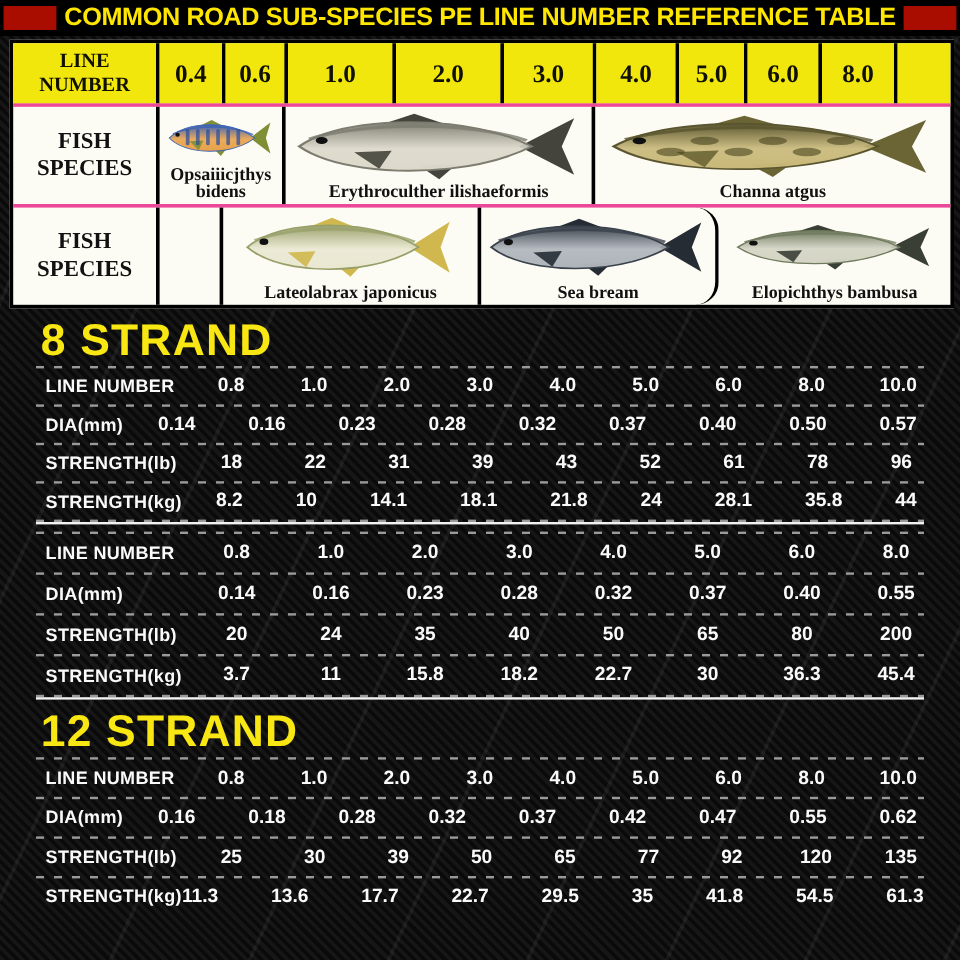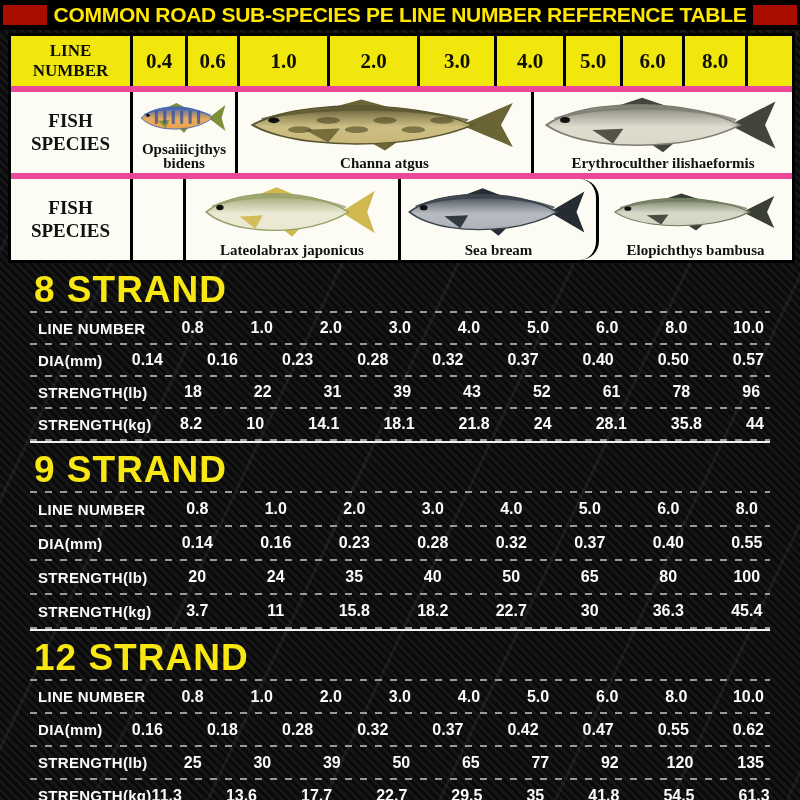--- a/index.html
+++ b/index.html
@@ -13,21 +13,21 @@
     font-family:"Liberation Sans",sans-serif;
   }
   
   .title-bar{height:30px;background:#000;display:flex;align-items:center;padding:0 3px;}
   .red-block{width:44px;height:20px;background:#a80d00;flex:0 0 auto;}
   .tb-title{flex:1;text-align:center;color:#ffe600;font-weight:bold;font-size:21px;
     letter-spacing:-0.3px;white-space:nowrap;}
   
   .species-table{margin:3px 5px 0 8px;border:3px solid #000;background:#fdfcf4;}
   .trow{display:flex;}
-  .trow + .trow{border-top:6px solid #ec4899;}
+  .trow + .trow{border-top:3px solid #ec4899;}
   .hrow{height:50px;}
   .frow{height:81px;}
   .cell{box-sizing:border-box;border-right:3px solid #000;display:flex;align-items:center;
     justify-content:center;text-align:center;}
   .trow .cell:last-child{border-right:none;}
   .hcell{background:#f2e70c;font-family:"Liberation Serif",serif;font-weight:bold;color:#101000;}
   .hlabel{font-size:17px;line-height:1.15;}
   .hnum{font-size:21px;}
   .hrow .c0{width:122px;}
   .hrow .c1{width:55px;}  .hrow .c2{width:52px;} .hrow .c3{width:90px;}
@@ -102,20 +102,41 @@
               <rect x="22" y="14" width="4" height="20" rx="2" fill="#2d4fa0" opacity="0.75"></rect>
               <rect x="33" y="14" width="4" height="20" rx="2" fill="#2d4fa0" opacity="0.75"></rect>
               <rect x="44" y="14" width="4" height="20" rx="2" fill="#2d4fa0" opacity="0.75"></rect>
               <rect x="55" y="14" width="4" height="20" rx="2" fill="#2d4fa0" opacity="0.75"></rect>
               <rect x="66" y="14" width="4" height="20" rx="2" fill="#2d4fa0" opacity="0.75"></rect>
               <rect x="77" y="14" width="4" height="20" rx="2" fill="#2d4fa0" opacity="0.75"></rect>
             </svg>
           </div>
           <div class="fish-name">Opsaiiicjthys bidens</div>
         </div>
+        <div class="cell fcell c2">
+          <div class="fish-wrap">
+            <svg viewBox="0 0 120 50" width="250" height="62" preserveAspectRatio="none">
+              <defs>
+                <linearGradient id="fg1" x1="0" y1="0" x2="0" y2="1">
+                  <stop offset="0" stop-color="#7c7c70"></stop>
+                  <stop offset="0.55" stop-color="#dcd8ca" stop-opacity="0.9"></stop>
+                  <stop offset="1" stop-color="#dcd8ca"></stop>
+                </linearGradient>
+              </defs>
+              <path d="M92,25 L114,6 L109,25 L114,44 Z" fill="#44443c"></path>
+              <path d="M32,13 L50,3 L66,12 Z" fill="#44443c"></path>
+              <path d="M52,38 L60,47 L67,37 Z" fill="#44443c"></path>
+              <path d="M4,25 C16,11 40,6 64,10 C80,13 90,19 97,25 C90,31 80,37 64,40 C40,44 16,39 4,25 Z" fill="url(#fg1)" stroke="#7c7c70" stroke-width="1.2"></path>
+              <path d="M8,20 C30,9 70,8 95,21" stroke="#7c7c70" stroke-width="2" fill="none" opacity="0.8"></path>
+              <path d="M26,29 L36,40 L41,28 Z" fill="#44443c" opacity="0.9"></path>
+              <circle cx="13" cy="21" r="2.4" fill="#101010"></circle>
+            </svg>
+          </div>
+          <div class="fish-name">Erythroculther ilishaeformis</div>
+        </div>
         <div class="cell fcell c3">
           <div class="fish-wrap">
             <svg viewBox="0 0 120 50" width="284" height="58" preserveAspectRatio="none">
               <defs>
                 <linearGradient id="fg2" x1="0" y1="0" x2="0" y2="1">
                   <stop offset="0" stop-color="#5a5530"></stop>
                   <stop offset="0.55" stop-color="#c8b878" stop-opacity="0.9"></stop>
                   <stop offset="1" stop-color="#c8b878"></stop>
                 </linearGradient>
               </defs>
@@ -128,41 +149,20 @@
               <circle cx="13" cy="21" r="2.4" fill="#101010"></circle>
               <ellipse cx="24" cy="29" rx="5" ry="3" fill="#4a4520" opacity="0.6"></ellipse>
               <ellipse cx="36" cy="21" rx="5" ry="3" fill="#4a4520" opacity="0.6"></ellipse>
               <ellipse cx="48" cy="29" rx="5" ry="3" fill="#4a4520" opacity="0.6"></ellipse>
               <ellipse cx="60" cy="21" rx="5" ry="3" fill="#4a4520" opacity="0.6"></ellipse>
               <ellipse cx="72" cy="29" rx="5" ry="3" fill="#4a4520" opacity="0.6"></ellipse>
               <ellipse cx="84" cy="21" rx="5" ry="3" fill="#4a4520" opacity="0.6"></ellipse>
             </svg>
           </div>
           <div class="fish-name">Channa atgus</div>
-        </div>
-        <div class="cell fcell c2">
-          <div class="fish-wrap">
-            <svg viewBox="0 0 120 50" width="250" height="62" preserveAspectRatio="none">
-              <defs>
-                <linearGradient id="fg1" x1="0" y1="0" x2="0" y2="1">
-                  <stop offset="0" stop-color="#7c7c70"></stop>
-                  <stop offset="0.55" stop-color="#dcd8ca" stop-opacity="0.9"></stop>
-                  <stop offset="1" stop-color="#dcd8ca"></stop>
-                </linearGradient>
-              </defs>
-              <path d="M92,25 L114,6 L109,25 L114,44 Z" fill="#44443c"></path>
-              <path d="M32,13 L50,3 L66,12 Z" fill="#44443c"></path>
-              <path d="M52,38 L60,47 L67,37 Z" fill="#44443c"></path>
-              <path d="M4,25 C16,11 40,6 64,10 C80,13 90,19 97,25 C90,31 80,37 64,40 C40,44 16,39 4,25 Z" fill="url(#fg1)" stroke="#7c7c70" stroke-width="1.2"></path>
-              <path d="M8,20 C30,9 70,8 95,21" stroke="#7c7c70" stroke-width="2" fill="none" opacity="0.8"></path>
-              <path d="M26,29 L36,40 L41,28 Z" fill="#44443c" opacity="0.9"></path>
-              <circle cx="13" cy="21" r="2.4" fill="#101010"></circle>
-            </svg>
-          </div>
-          <div class="fish-name">Erythroculther ilishaeformis</div>
         </div>
       </div>
       <div class="trow frow frow2">
         <div class="cell flabel c0">FISH SPECIES</div>
         <div class="cell fcell c1"></div>
         <div class="cell fcell c2">
           <div class="fish-wrap">
             <svg viewBox="0 0 120 50" width="184" height="56" preserveAspectRatio="none">
               <defs>
                 <linearGradient id="fg3" x1="0" y1="0" x2="0" y2="1">
@@ -289,21 +289,20 @@
               <div class="sval">28.1</div>
               <div class="sval">35.8</div>
               <div class="sval">44</div>
             </div>
           </div>
           <div class="dashed"></div>
         </div>
         <div class="solid-line"></div>
       </section>
       <section class="strand-section" style="--rh: 32px;">
-        <div class="strand-title">9 STRAND</div>
         <div class="strand-table">
           <div class="dashed"></div>
           <div class="srow">
             <div class="slabel">LINE NUMBER</div>
             <div class="svals">
               <div class="sval">0.8</div>
               <div class="sval">1.0</div>
               <div class="sval">2.0</div>
               <div class="sval">3.0</div>
               <div class="sval">4.0</div>
@@ -330,21 +329,21 @@
           <div class="srow">
             <div class="slabel">STRENGTH(lb)</div>
             <div class="svals">
               <div class="sval">20</div>
               <div class="sval">24</div>
               <div class="sval">35</div>
               <div class="sval">40</div>
               <div class="sval">50</div>
               <div class="sval">65</div>
               <div class="sval">80</div>
-              <div class="sval">100</div>
+              <div class="sval">200</div>
             </div>
           </div>
           <div class="dashed"></div>
           <div class="srow">
             <div class="slabel">STRENGTH(kg)</div>
             <div class="svals">
               <div class="sval">3.7</div>
               <div class="sval">11</div>
               <div class="sval">15.8</div>
               <div class="sval">18.2</div>

